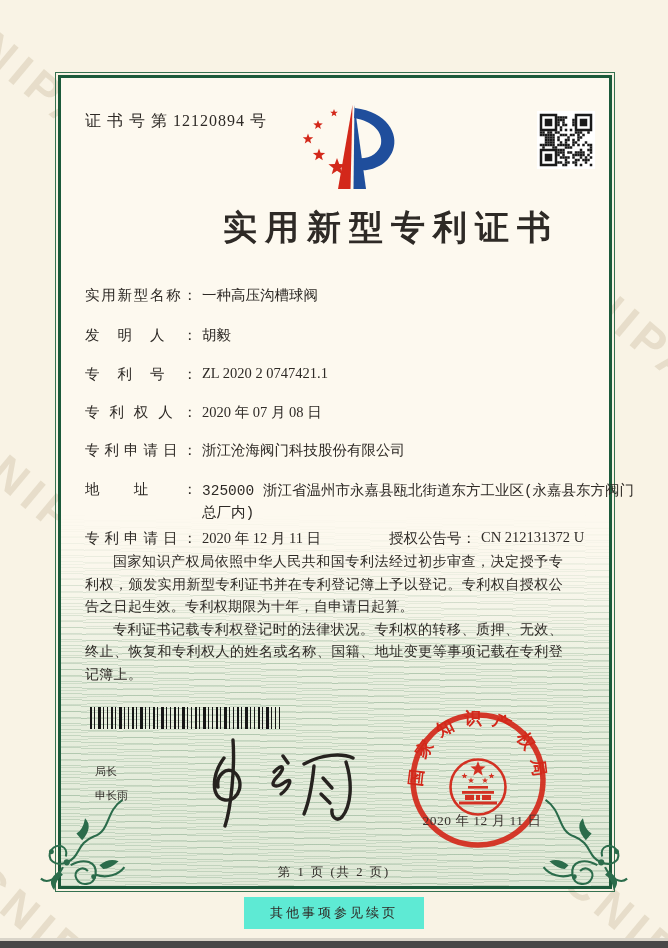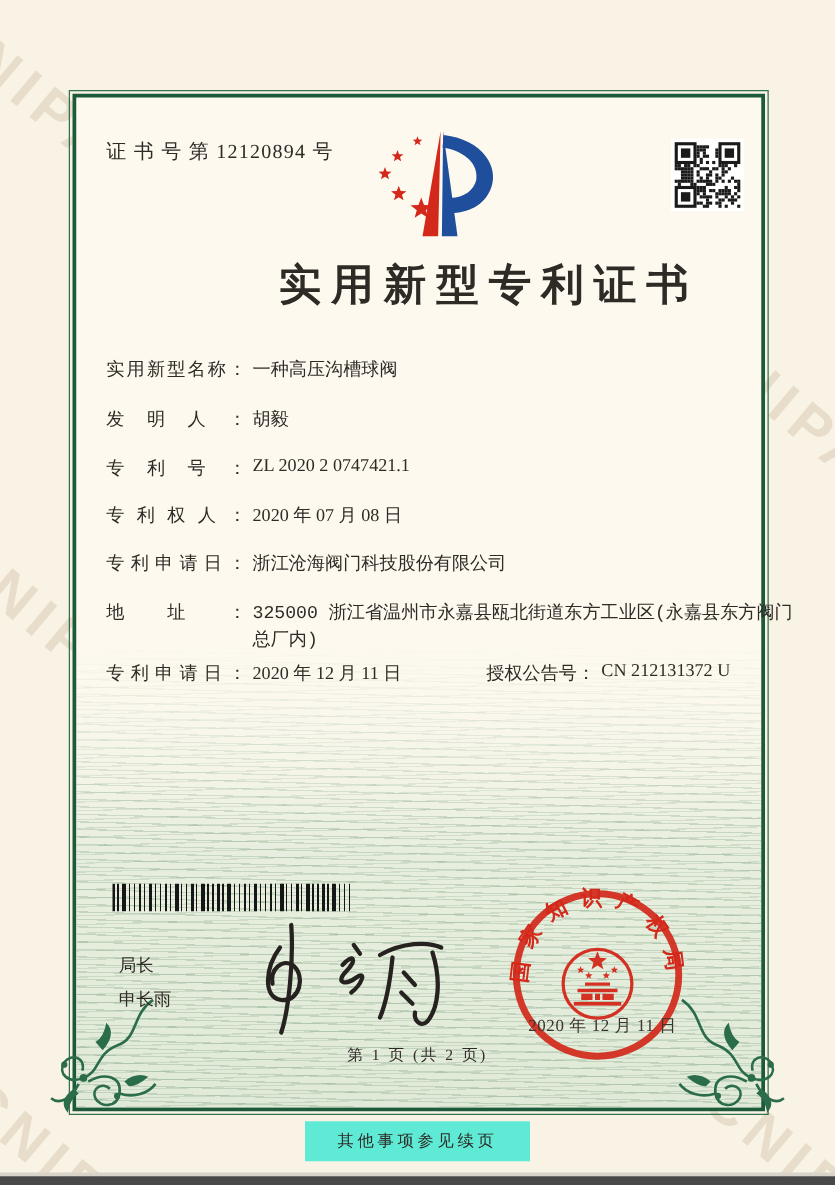--- a/index.html
+++ b/index.html
@@ -66,31 +66,31 @@
     position:absolute;left:90px;top:707px;width:190px;height:22px;z-index:5;
     background:repeating-linear-gradient(90deg,
       #161616 0 2px, transparent 2px 4px,
       #161616 4px 5px, transparent 5px 8px,
       #161616 8px 11px, transparent 11px 13px,
       #161616 13px 14px, transparent 14px 17px,
       #161616 17px 18px, transparent 18px 21px);
   }
   
   .signer{position:absolute;left:95px;top:764px;z-index:6;
-    font-family:Liberation Sans, sans-serif;font-size:14px;}
+    font-family:Liberation Sans, sans-serif;font-size:11px;}
   .signer div{margin-bottom:9px;}
   .signature{position:absolute;left:188px;top:728px;width:180px;height:108px;z-index:6;}
   
   .seal{position:absolute;left:404px;top:706px;width:148px;height:148px;z-index:6;}
   .seal-date{
     position:absolute;left:412px;top:812px;width:140px;text-align:center;z-index:7;
     font-size:13.5px;letter-spacing:0.5px;color:#3b3messages430;color:#3b3430;
   }
   
-  .page-info{position:absolute;left:55px;top:836px;width:558px;text-align:center;
+  .page-info{position:absolute;left:55px;top:864px;width:558px;text-align:center;
     font-size:12.5px;letter-spacing:2px;z-index:6;}
   .cont-note{
     position:absolute;left:50%;top:897px;transform:translateX(-50%);
     background:#5eead4;padding:7px 26px;font-size:13px;letter-spacing:3px;z-index:6;
   }
   .bottom-strip-light{position:absolute;left:0;bottom:7px;width:100%;height:3px;background:#d9d4c9;z-index:8;}
   .bottom-strip-dark{position:absolute;left:0;bottom:0;width:100%;height:7px;background:#484848;z-index:8;}
   
   .ornament{position:absolute;width:96px;height:96px;z-index:4;}
   .ornament.bl{left:38px;top:798px;}
@@ -301,20 +301,22 @@
   <span class="lbl">专利申请日：</span><span class="val">浙江沧海阀门科技股份有限公司</span>
 </div>
 <div class="row" style="top:480px;">
   <span class="lbl">地址：</span><span class="val addr">325000  浙江省温州市永嘉县瓯北街道东方工业区(永嘉县东方阀门总厂内)</span>
 </div>
 <div class="row" style="top:529px;">
   <span class="lbl">专利申请日：</span><span class="val">2020 年 12 月 11 日</span><span class="lbl2">授权公告号：</span><span class="val">CN 212131372 U</span>
 </div>
 
 <div class="body-text">
+  <p>国家知识产权局依照中华人民共和国专利法经过初步审查，决定授予专利权，颁发实用新型专利证书并在专利登记簿上予以登记。专利权自授权公告之日起生效。专利权期限为十年，自申请日起算。</p>
+  <p>专利证书记载专利权登记时的法律状况。专利权的转移、质押、无效、终止、恢复和专利权人的姓名或名称、国籍、地址变更等事项记载在专利登记簿上。</p>
 </div>
 
 <div class="barcode"></div>
 
 <div class="signer">
   <div>局长</div>
   <div>申长雨</div>
 </div>
 
 <svg class="signature" viewBox="0 0 180 108">

